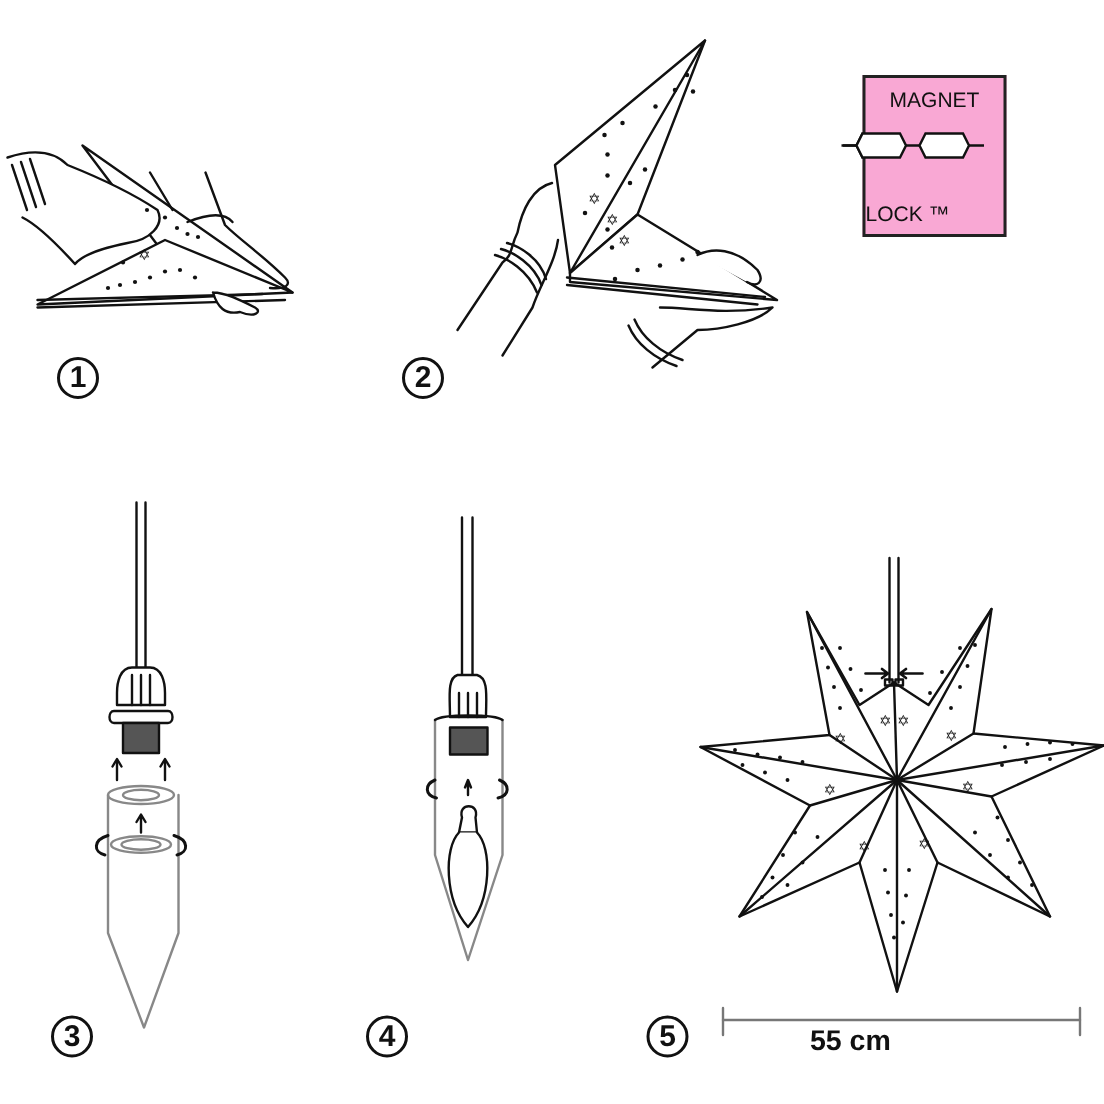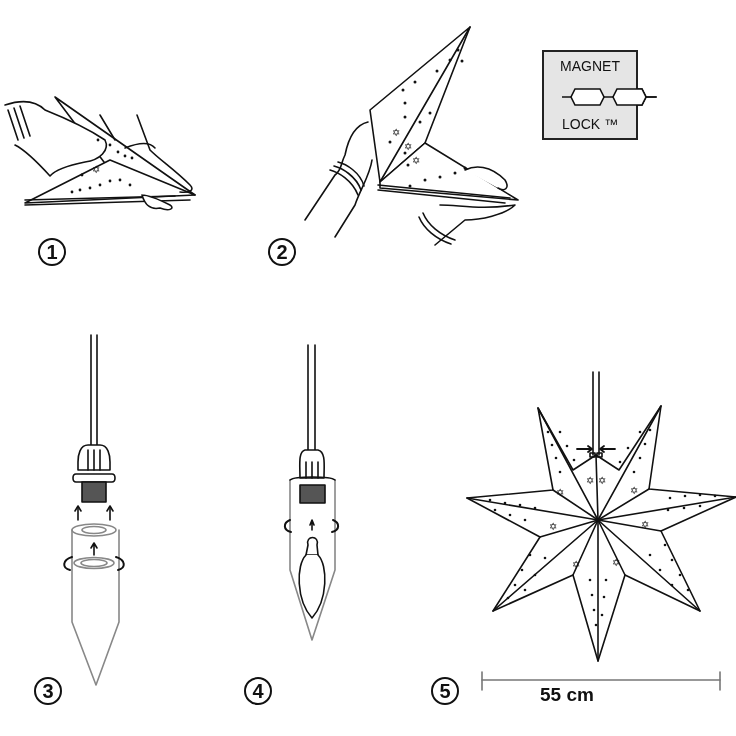--- a/index.html
+++ b/index.html
@@ -2,24 +2,24 @@
 <html><head>
 <meta charset="utf-8">
 <style>
   html, body { margin: 0; padding: 0; background: #ffffff; }
   body { width: 736px; height: 736px; position: relative; overflow: hidden;
          font-family: "Liberation Sans", sans-serif; color: #111; }
   svg.canvas { position: absolute; left: 0; top: 0; }
   .step-badge { position: absolute; width: 28px; height: 28px; border: 2px solid #111;
                 border-radius: 50%; display: flex; align-items: center; justify-content: center;
                 font-weight: bold; font-size: 20px; box-sizing: border-box; background: #fff; }
-  .magnet-box { position: absolute; left: 542px; top: 50px; width: 96px; height: 90px;
-                border: 2px solid #222; box-sizing: border-box; background: #e5e5e5; }
+  .magnet-box { position: absolute; left: 575px; top: 50px; width: 96px; height: 108px;
+                border: 2px solid #222; box-sizing: border-box; background: #f9a8d4; }
   .magnet-box .top { position: absolute; top: 6px; left: 0; right: 0; text-align: center; font-size: 14px; }
-  .magnet-box .bottom { position: absolute; bottom: 6px; left: 0; right: 0; text-align: center; font-size: 14px; }
+  .magnet-box .bottom { position: absolute; bottom: 6px; left: 0; right: 0; text-align: left; font-size: 14px; }
   .dim-label { position: absolute; left: 540px; top: 684px; width: 120px; text-align: left;
                font-weight: bold; font-size: 19px; }
 </style>
 </head>
 <body>
 
 <svg class="canvas" width="736" height="736" viewBox="0 0 736 736" xmlns="http://www.w3.org/2000/svg">
   <g fill="none" stroke="#111" stroke-width="1.6" stroke-linejoin="round" stroke-linecap="round">
 
     <g>

